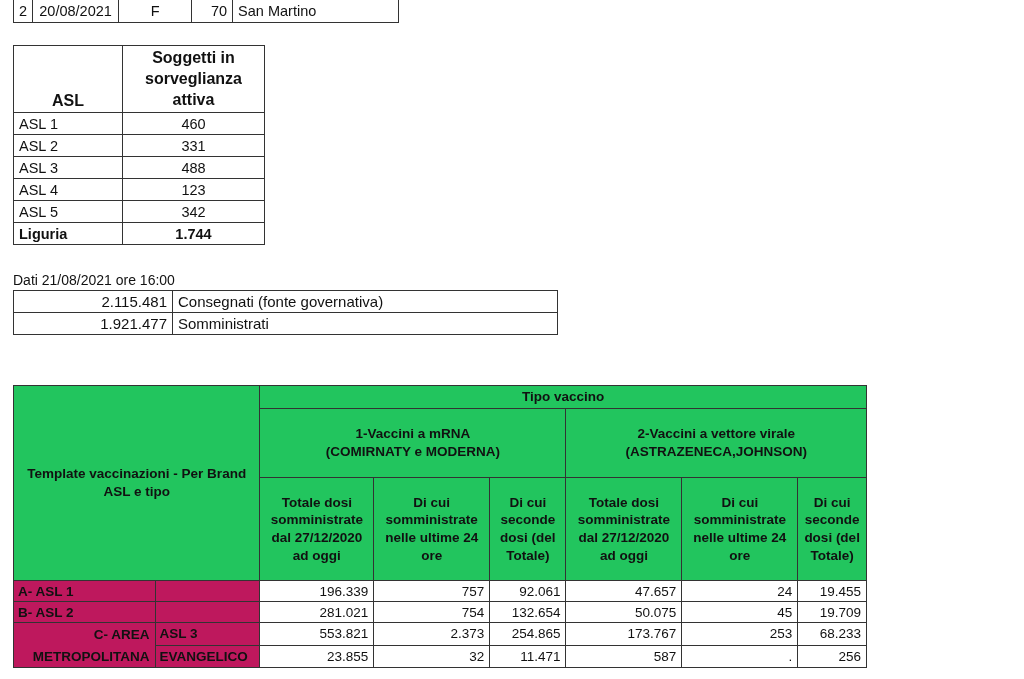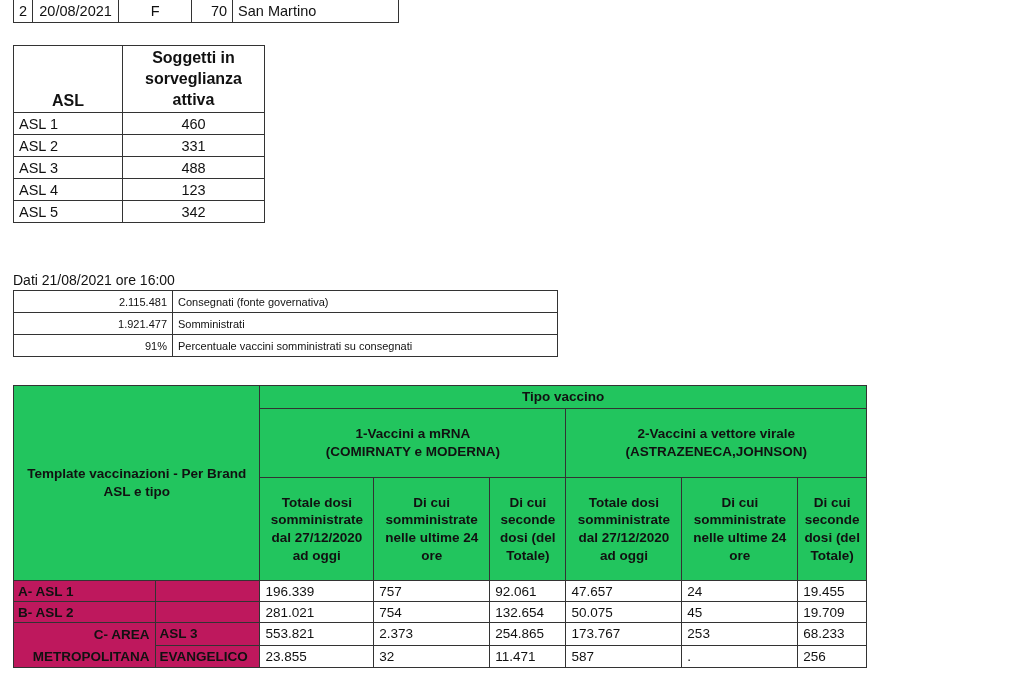--- a/index.html
+++ b/index.html
@@ -22,28 +22,28 @@
   
   #t-surv { left: 13px; top: 45px; width: 252px; }
   #t-surv th { font-weight: bold; font-size: 16px; vertical-align: bottom; padding-bottom: 2px; }
   #t-surv td { height: 21px; font-size: 14.5px; }
 
   
   #data-title { position: absolute; left: 13px; top: 272px; font-weight: normal; font-size: 14px; }
 
   
   #t-sum { left: 13px; top: 290px; width: 545px; }
-  #t-sum td { height: 21px; font-size: 11px; }
+  #t-sum td { height: 21px; font-size: 15px; }
 
   
   #t-vax { left: 13px; top: 385px; width: 854px; }
   #t-vax th, #t-vax td { font-size: 13.5px; }
   #t-vax .hdr { background: #22c55e; font-weight: bold; text-align: center; line-height: 1.3; }
   #t-vax .lbl { background: #be185d; font-weight: bold; text-align: left; padding-left: 4px; }
-  #t-vax td.num { background: #ffffff; text-align: left; padding-right: 5px; height: 20px; }
+  #t-vax td.num { background: #ffffff; text-align: right; padding-right: 5px; height: 20px; }
 </style>
 </head>
 <body>
 
 <table id="t-top">
   <tbody>
       <tr>
     <td style="width:5px" class="l">2</td>
     <td style="width:75px" class="c">20/08/2021</td>
     <td style="width:62px" class="c">F</td>
@@ -72,38 +72,38 @@
     <td class="c">488</td>
   </tr>
   <tr>
     <td class="l">ASL 4</td>
     <td class="c">123</td>
   </tr>
   <tr>
     <td class="l">ASL 5</td>
     <td class="c">342</td>
   </tr>
+  <tr>
+    <td class="l b">Liguria</td>
+    <td class="c b">1.744</td>
+  </tr>
 </tbody>
   </table>
 
 <div id="data-title">Dati 21/08/2021 ore 16:00</div>
 
 <table id="t-sum">
   <tbody>
       <tr>
     <td class="r" style="width:148px">2.115.481</td>
     <td class="l">Consegnati (fonte governativa)</td>
   </tr>
   <tr>
     <td class="r">1.921.477</td>
     <td class="l">Somministrati</td>
-  </tr>
-  <tr>
-    <td class="r">91%</td>
-    <td class="l">Percentuale vaccini somministrati su consegnati</td>
   </tr>
 </tbody>
   </table>
 
 <table id="t-vax">
   <tbody>
       <tr>
     <th class="hdr" colspan="2" rowspan="3" style="width:225px">Template vaccinazioni - Per Brand ASL e tipo</th>
     <th class="hdr" colspan="6" style="height:22px">Tipo vaccino</th>
   </tr>

